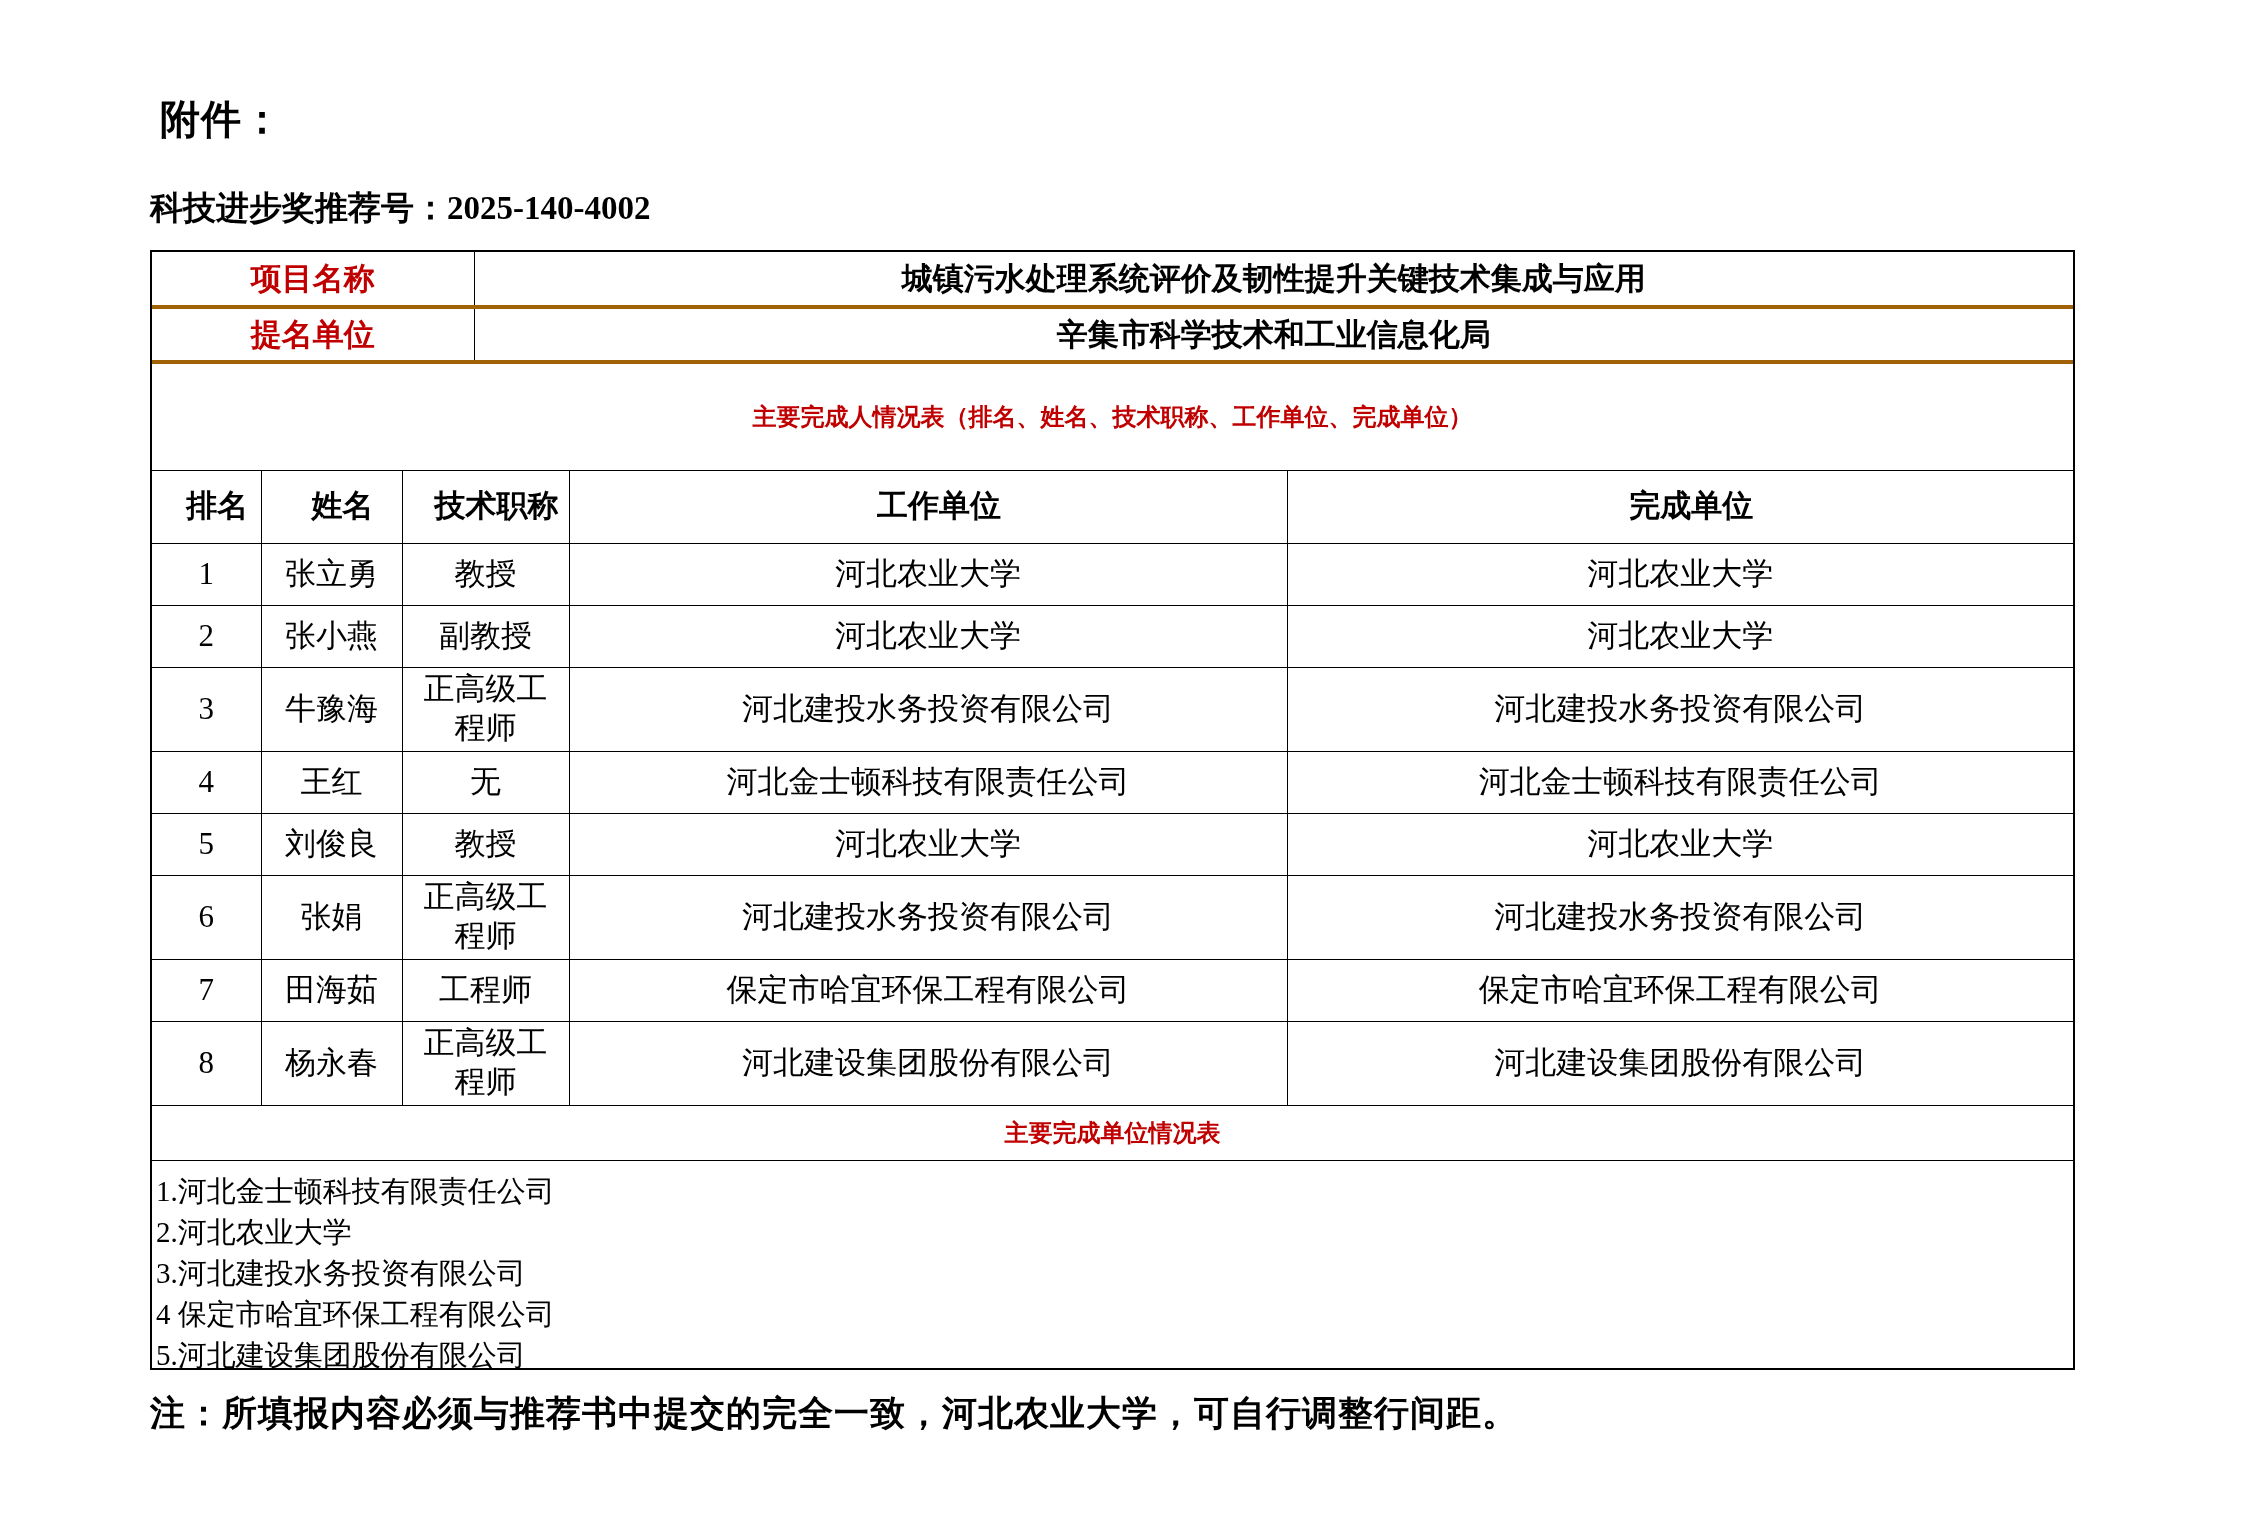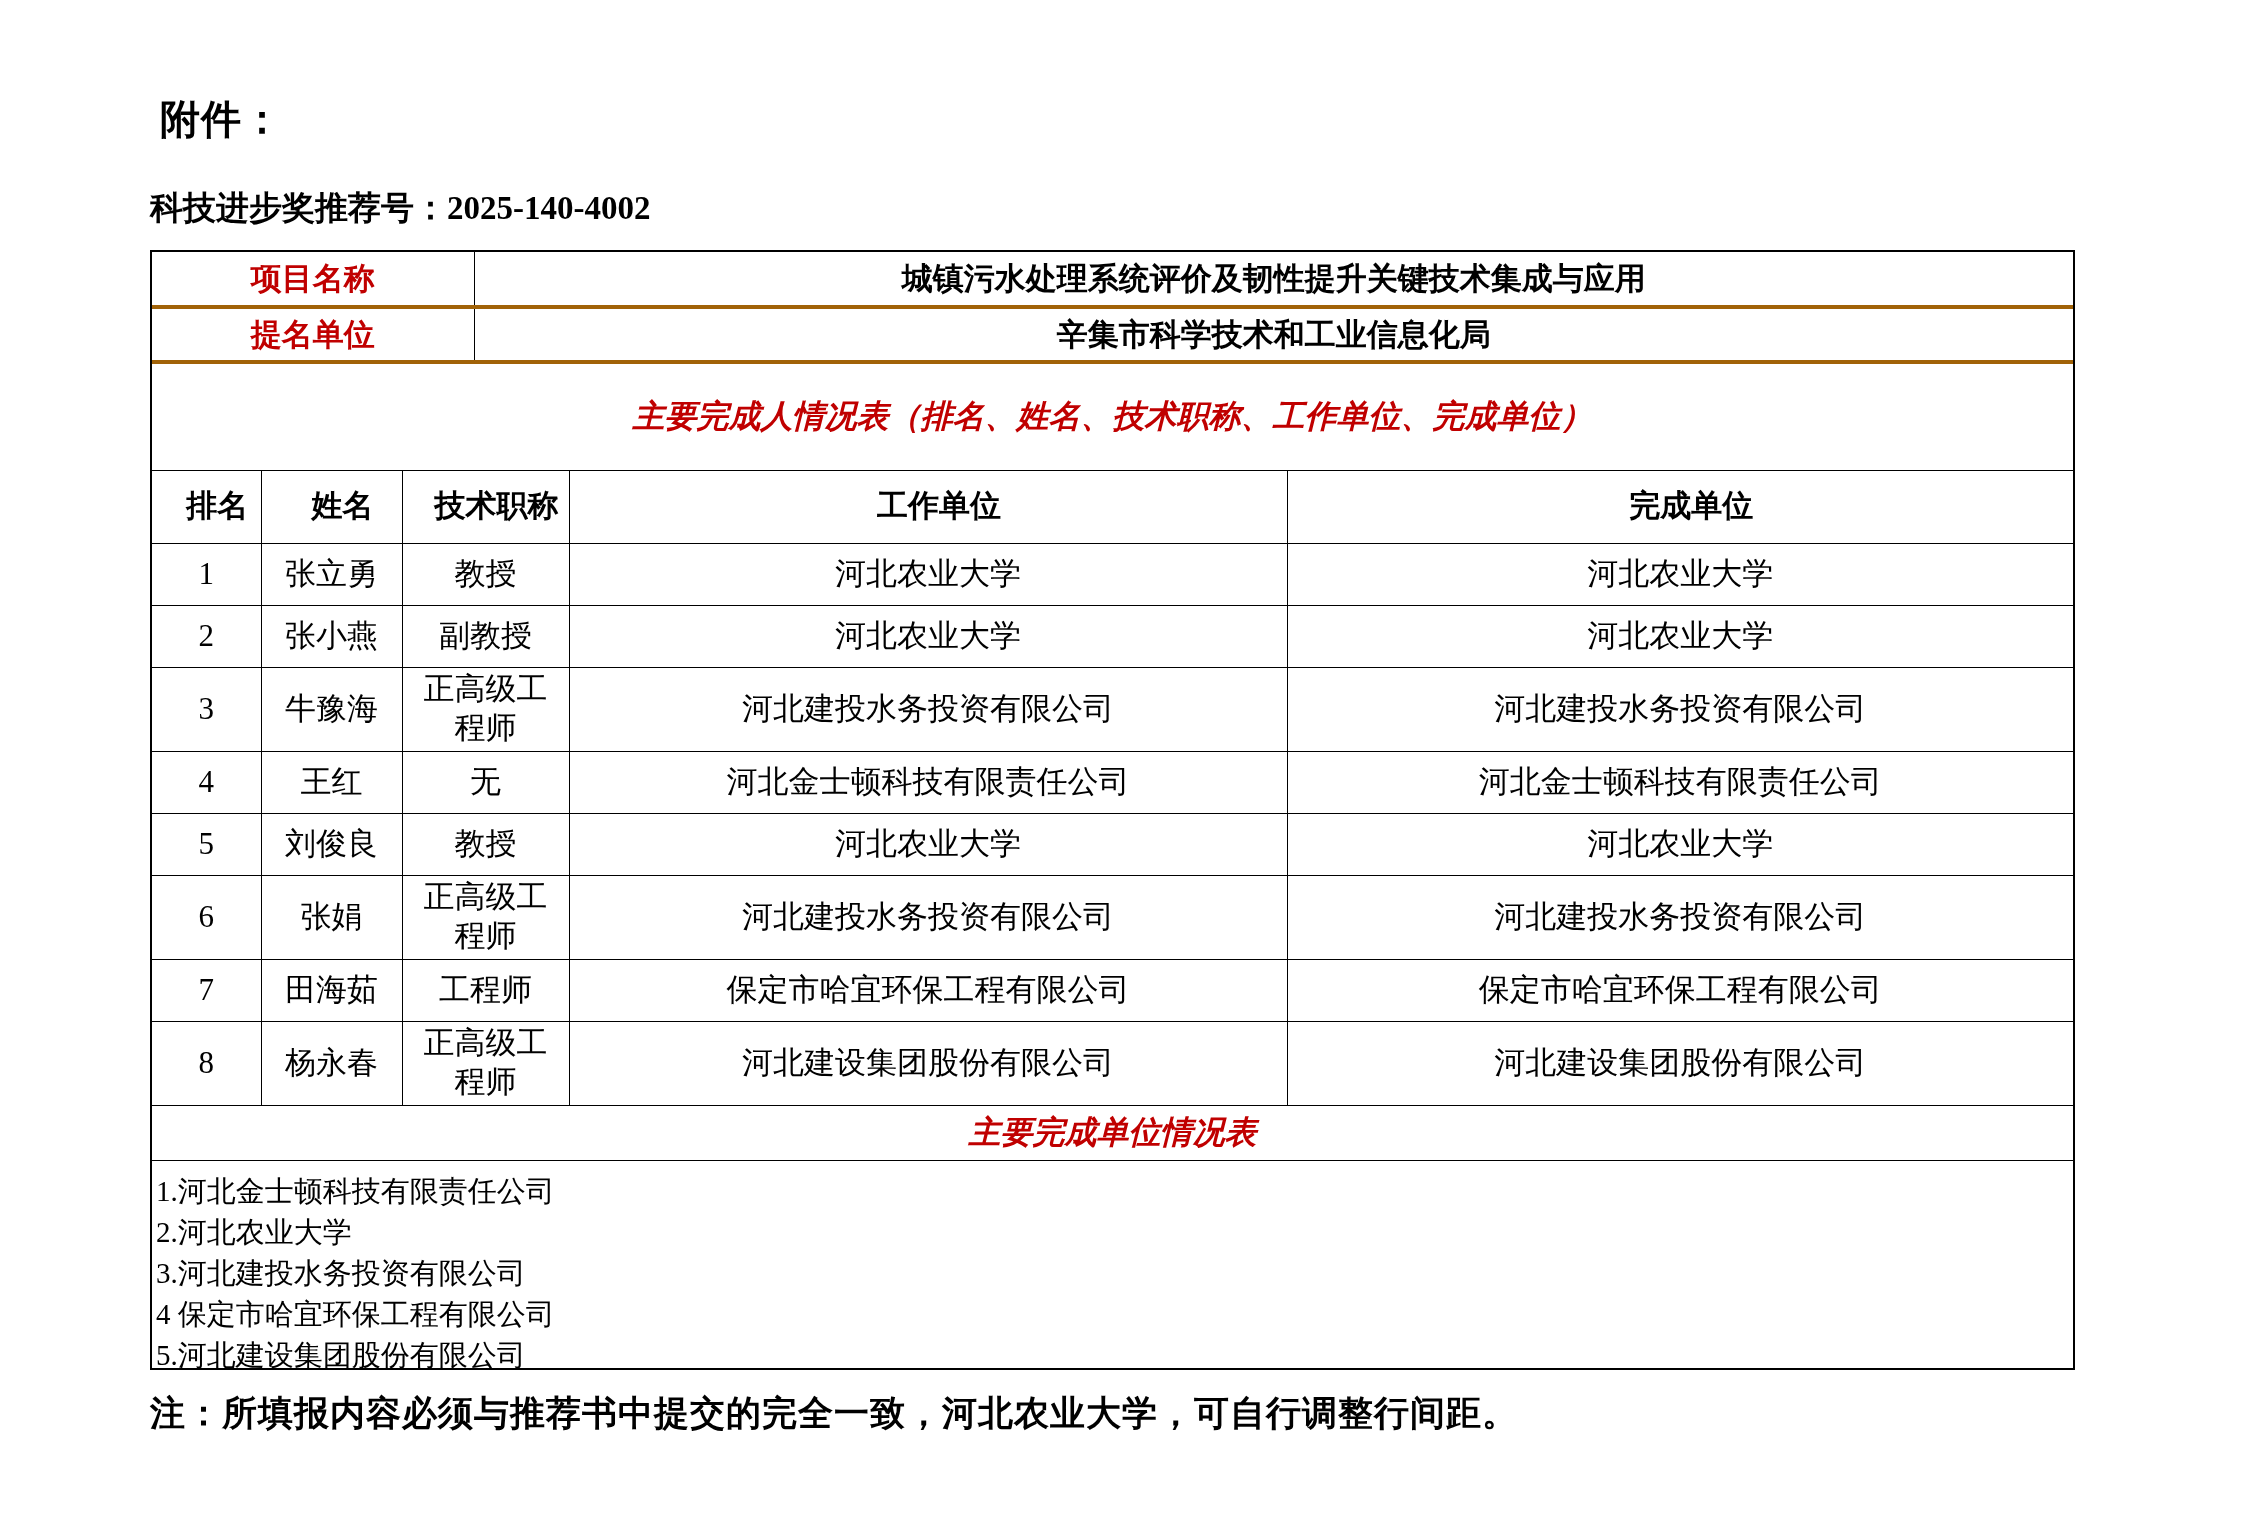--- a/index.html
+++ b/index.html
@@ -53,23 +53,22 @@
     border-right: 1px solid #000;
     color: var(--accent, #C00000);
   }
   
   .section-title {
     display: flex;
     align-items: center;
     justify-content: center;
     color: var(--accent, #C00000);
     font-weight: bold;
-    font-size: 32px;
+    font-size: 24px;
     border-bottom: 1px solid #000;
-    font-style: italic;
   }
   .section-title.people-title { height: 107px; }
   .section-title.units-title { height: 55px; }
   
   .people-table th, .people-table td {
     border: 1px solid #000;
     text-align: center;
     vertical-align: middle;
     font-size: 31px;
     padding: 0 6px;

